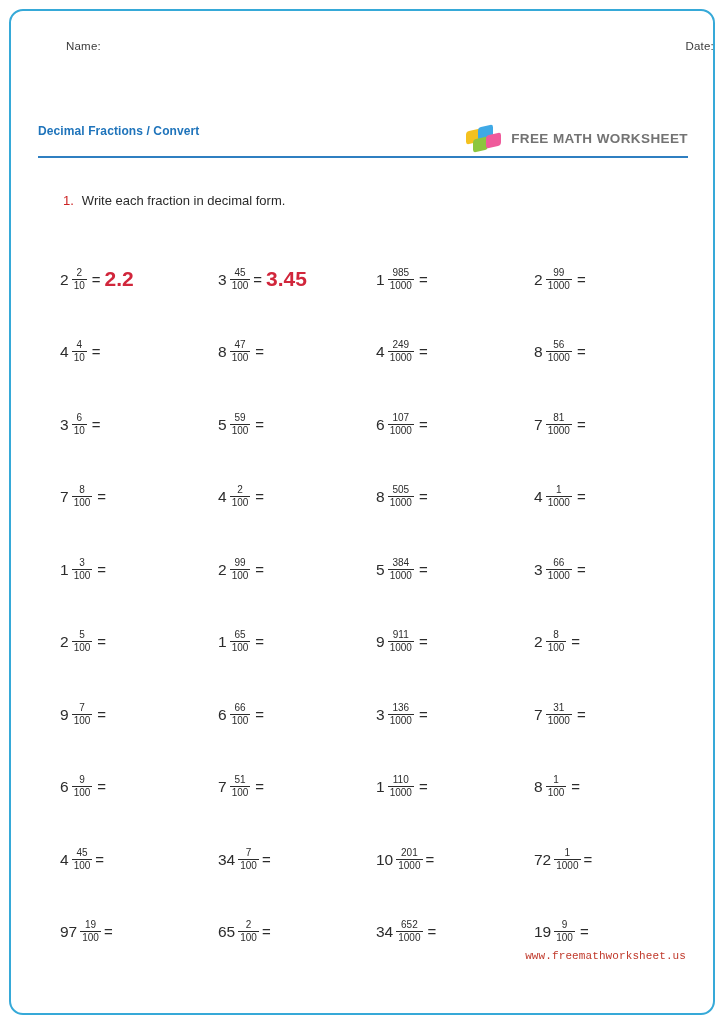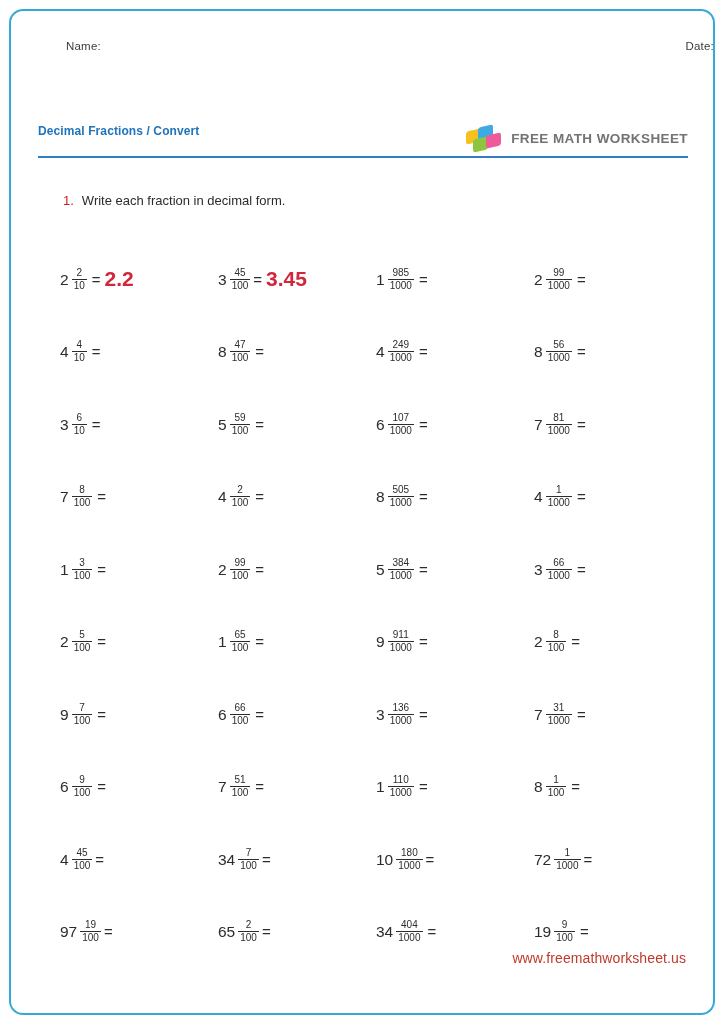--- a/index.html
+++ b/index.html
@@ -147,23 +147,24 @@
     font-size: 21px;
     font-weight: bold;
     margin-left: 4px;
   }
   .cell.tight .eq { margin-left: 0px; }
 
   
   #footer-url {
     position: absolute;
     right: 38px; top: 950px;
-    font-size: 14px;
+    font-size: 11px;
     color: #c0392b;
     letter-spacing: .1px;
+    font-family: Liberation Mono, monospace;
   }
 </style>
 </head>
 <body>
 
 <div id="page">
 
   <div id="frame"></div>
 
   <div id="namedate">
@@ -463,21 +464,21 @@
         <span class="whole">34</span>
         <span class="frac">
           <span class="num">7</span>
           <span class="den">100</span>
         </span>
         <span class="eq">=</span>
       </div>
       <div class="cell tight">
         <span class="whole">10</span>
         <span class="frac">
-          <span class="num">180</span>
+          <span class="num">201</span>
           <span class="den">1000</span>
         </span>
         <span class="eq">=</span>
       </div>
       <div class="cell tight">
         <span class="whole">72</span>
         <span class="frac">
           <span class="num">1</span>
           <span class="den">1000</span>
         </span>
@@ -495,21 +496,21 @@
         <span class="whole">65</span>
         <span class="frac">
           <span class="num">2</span>
           <span class="den">100</span>
         </span>
         <span class="eq">=</span>
       </div>
       <div class="cell">
         <span class="whole">34</span>
         <span class="frac">
-          <span class="num">404</span>
+          <span class="num">652</span>
           <span class="den">1000</span>
         </span>
         <span class="eq">=</span>
       </div>
       <div class="cell">
         <span class="whole">19</span>
         <span class="frac">
           <span class="num">9</span>
           <span class="den">100</span>
         </span>

